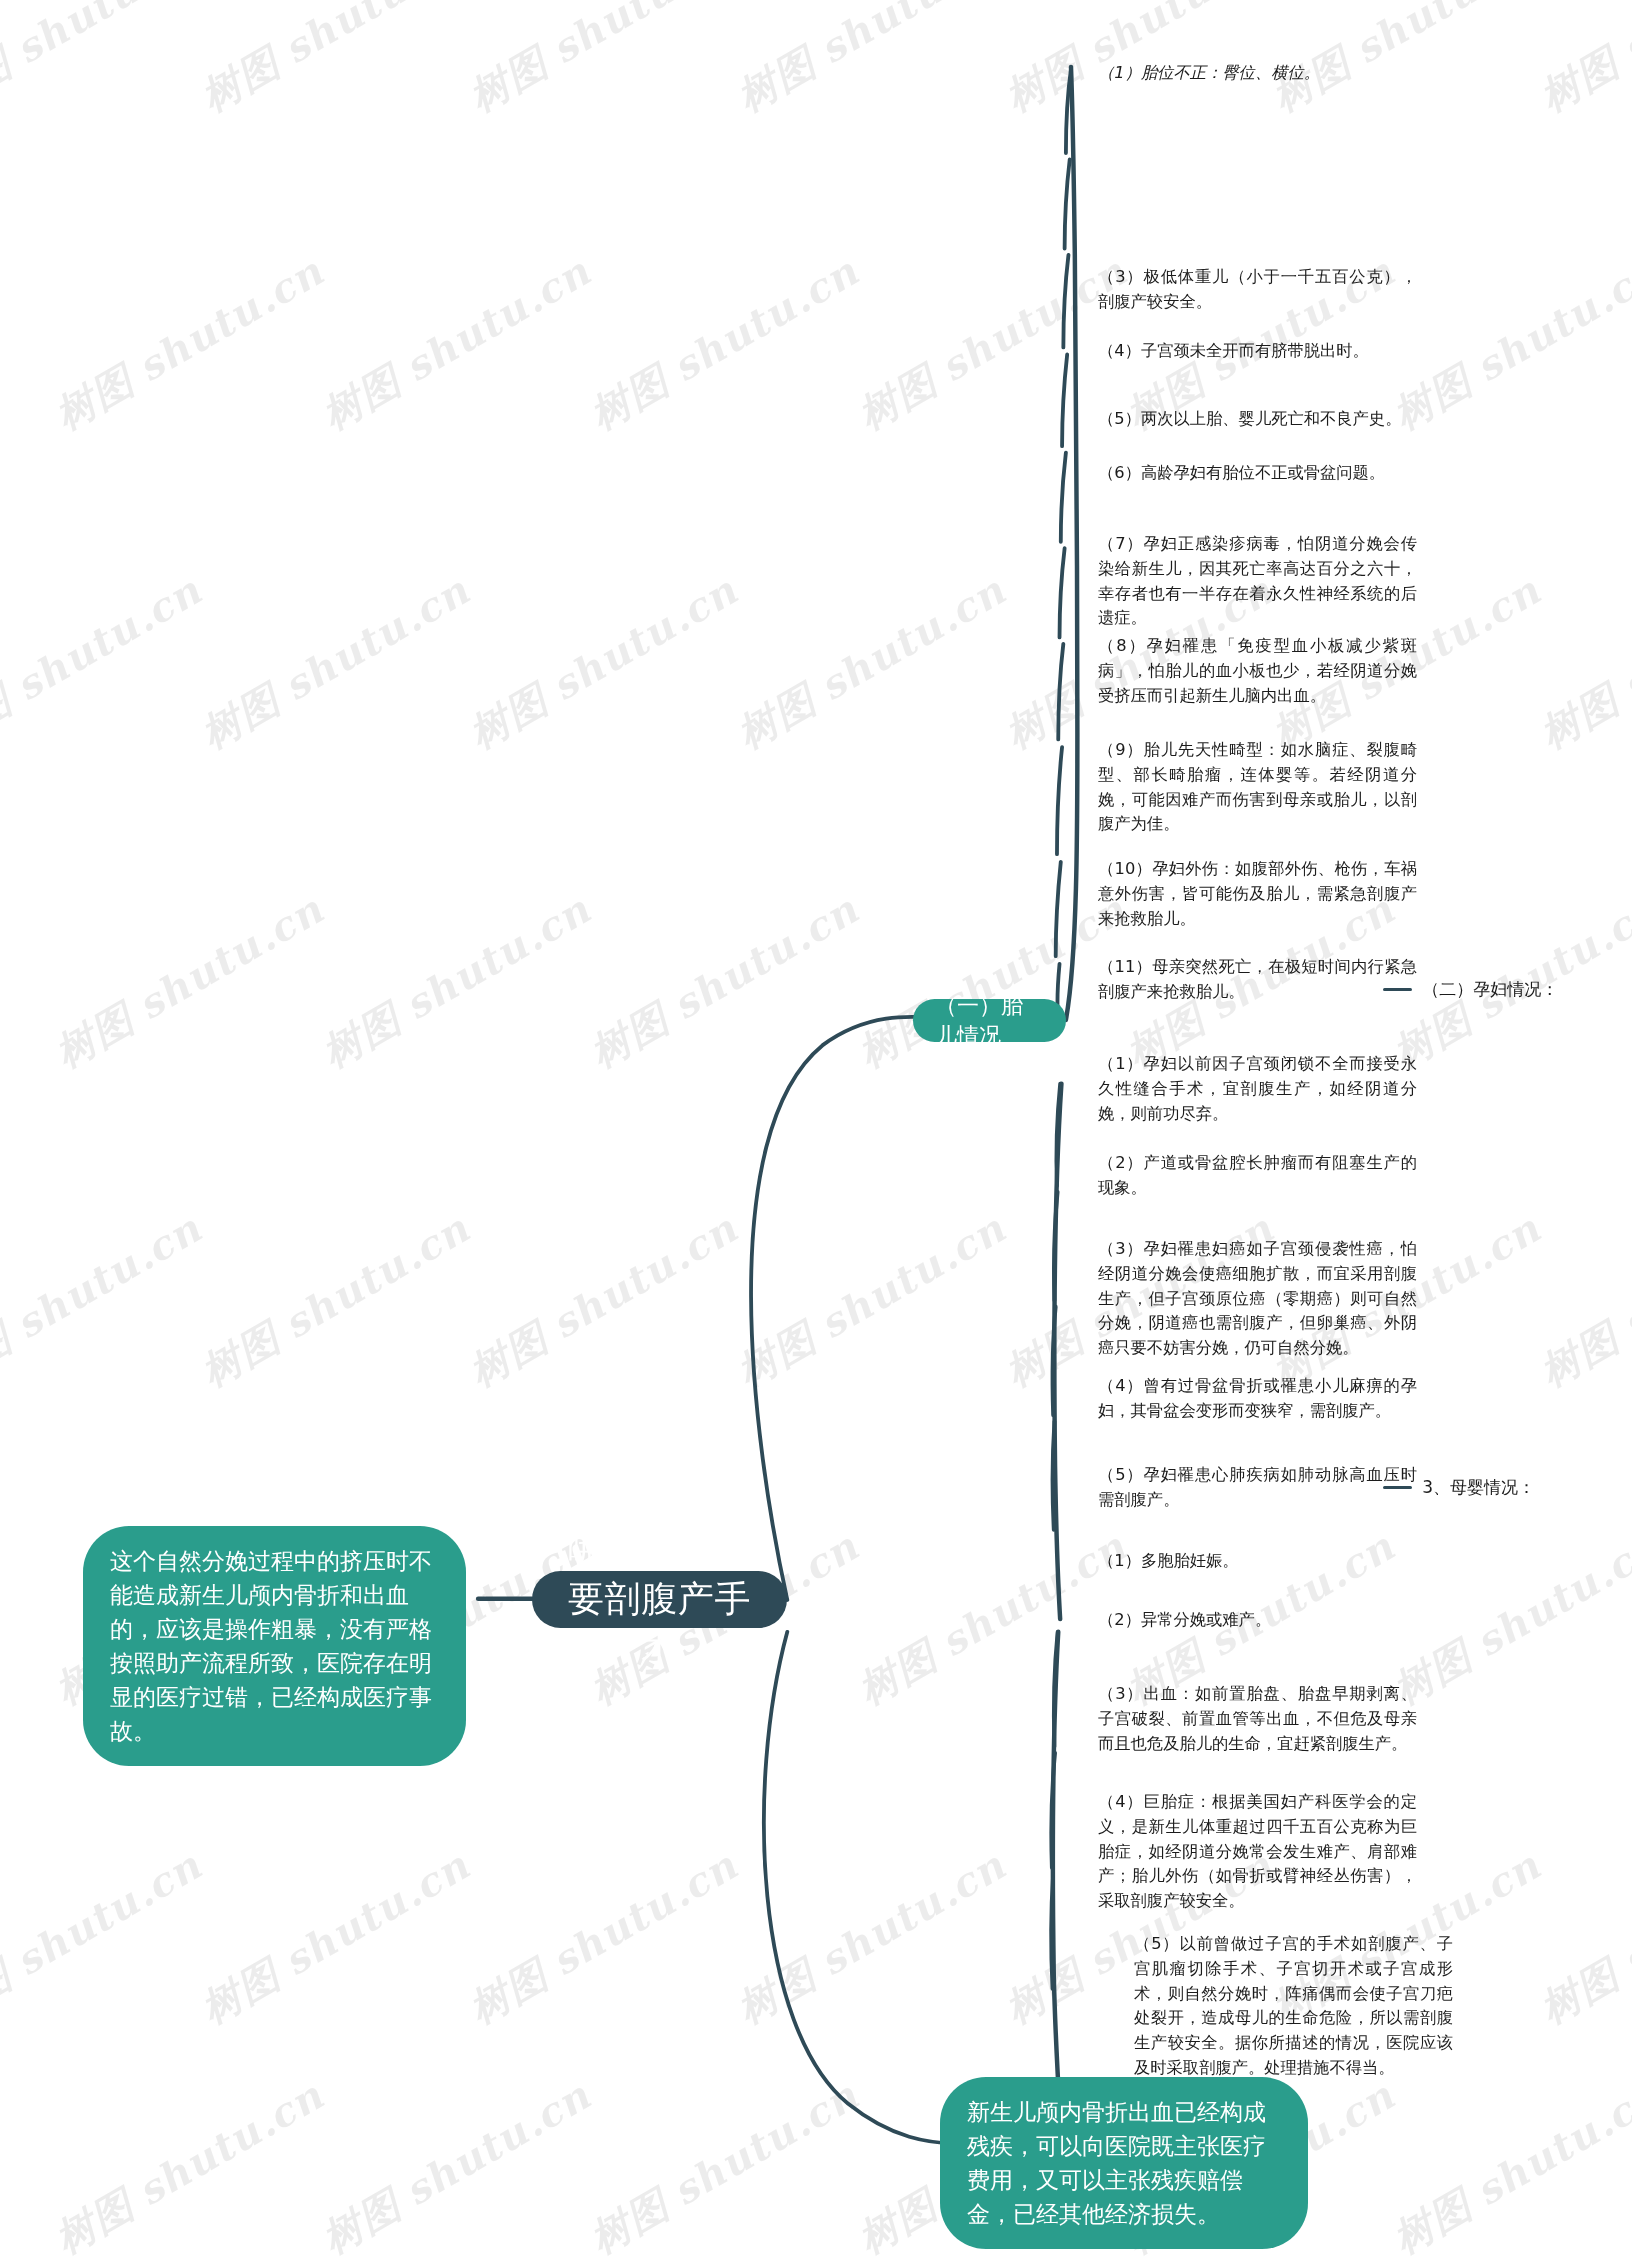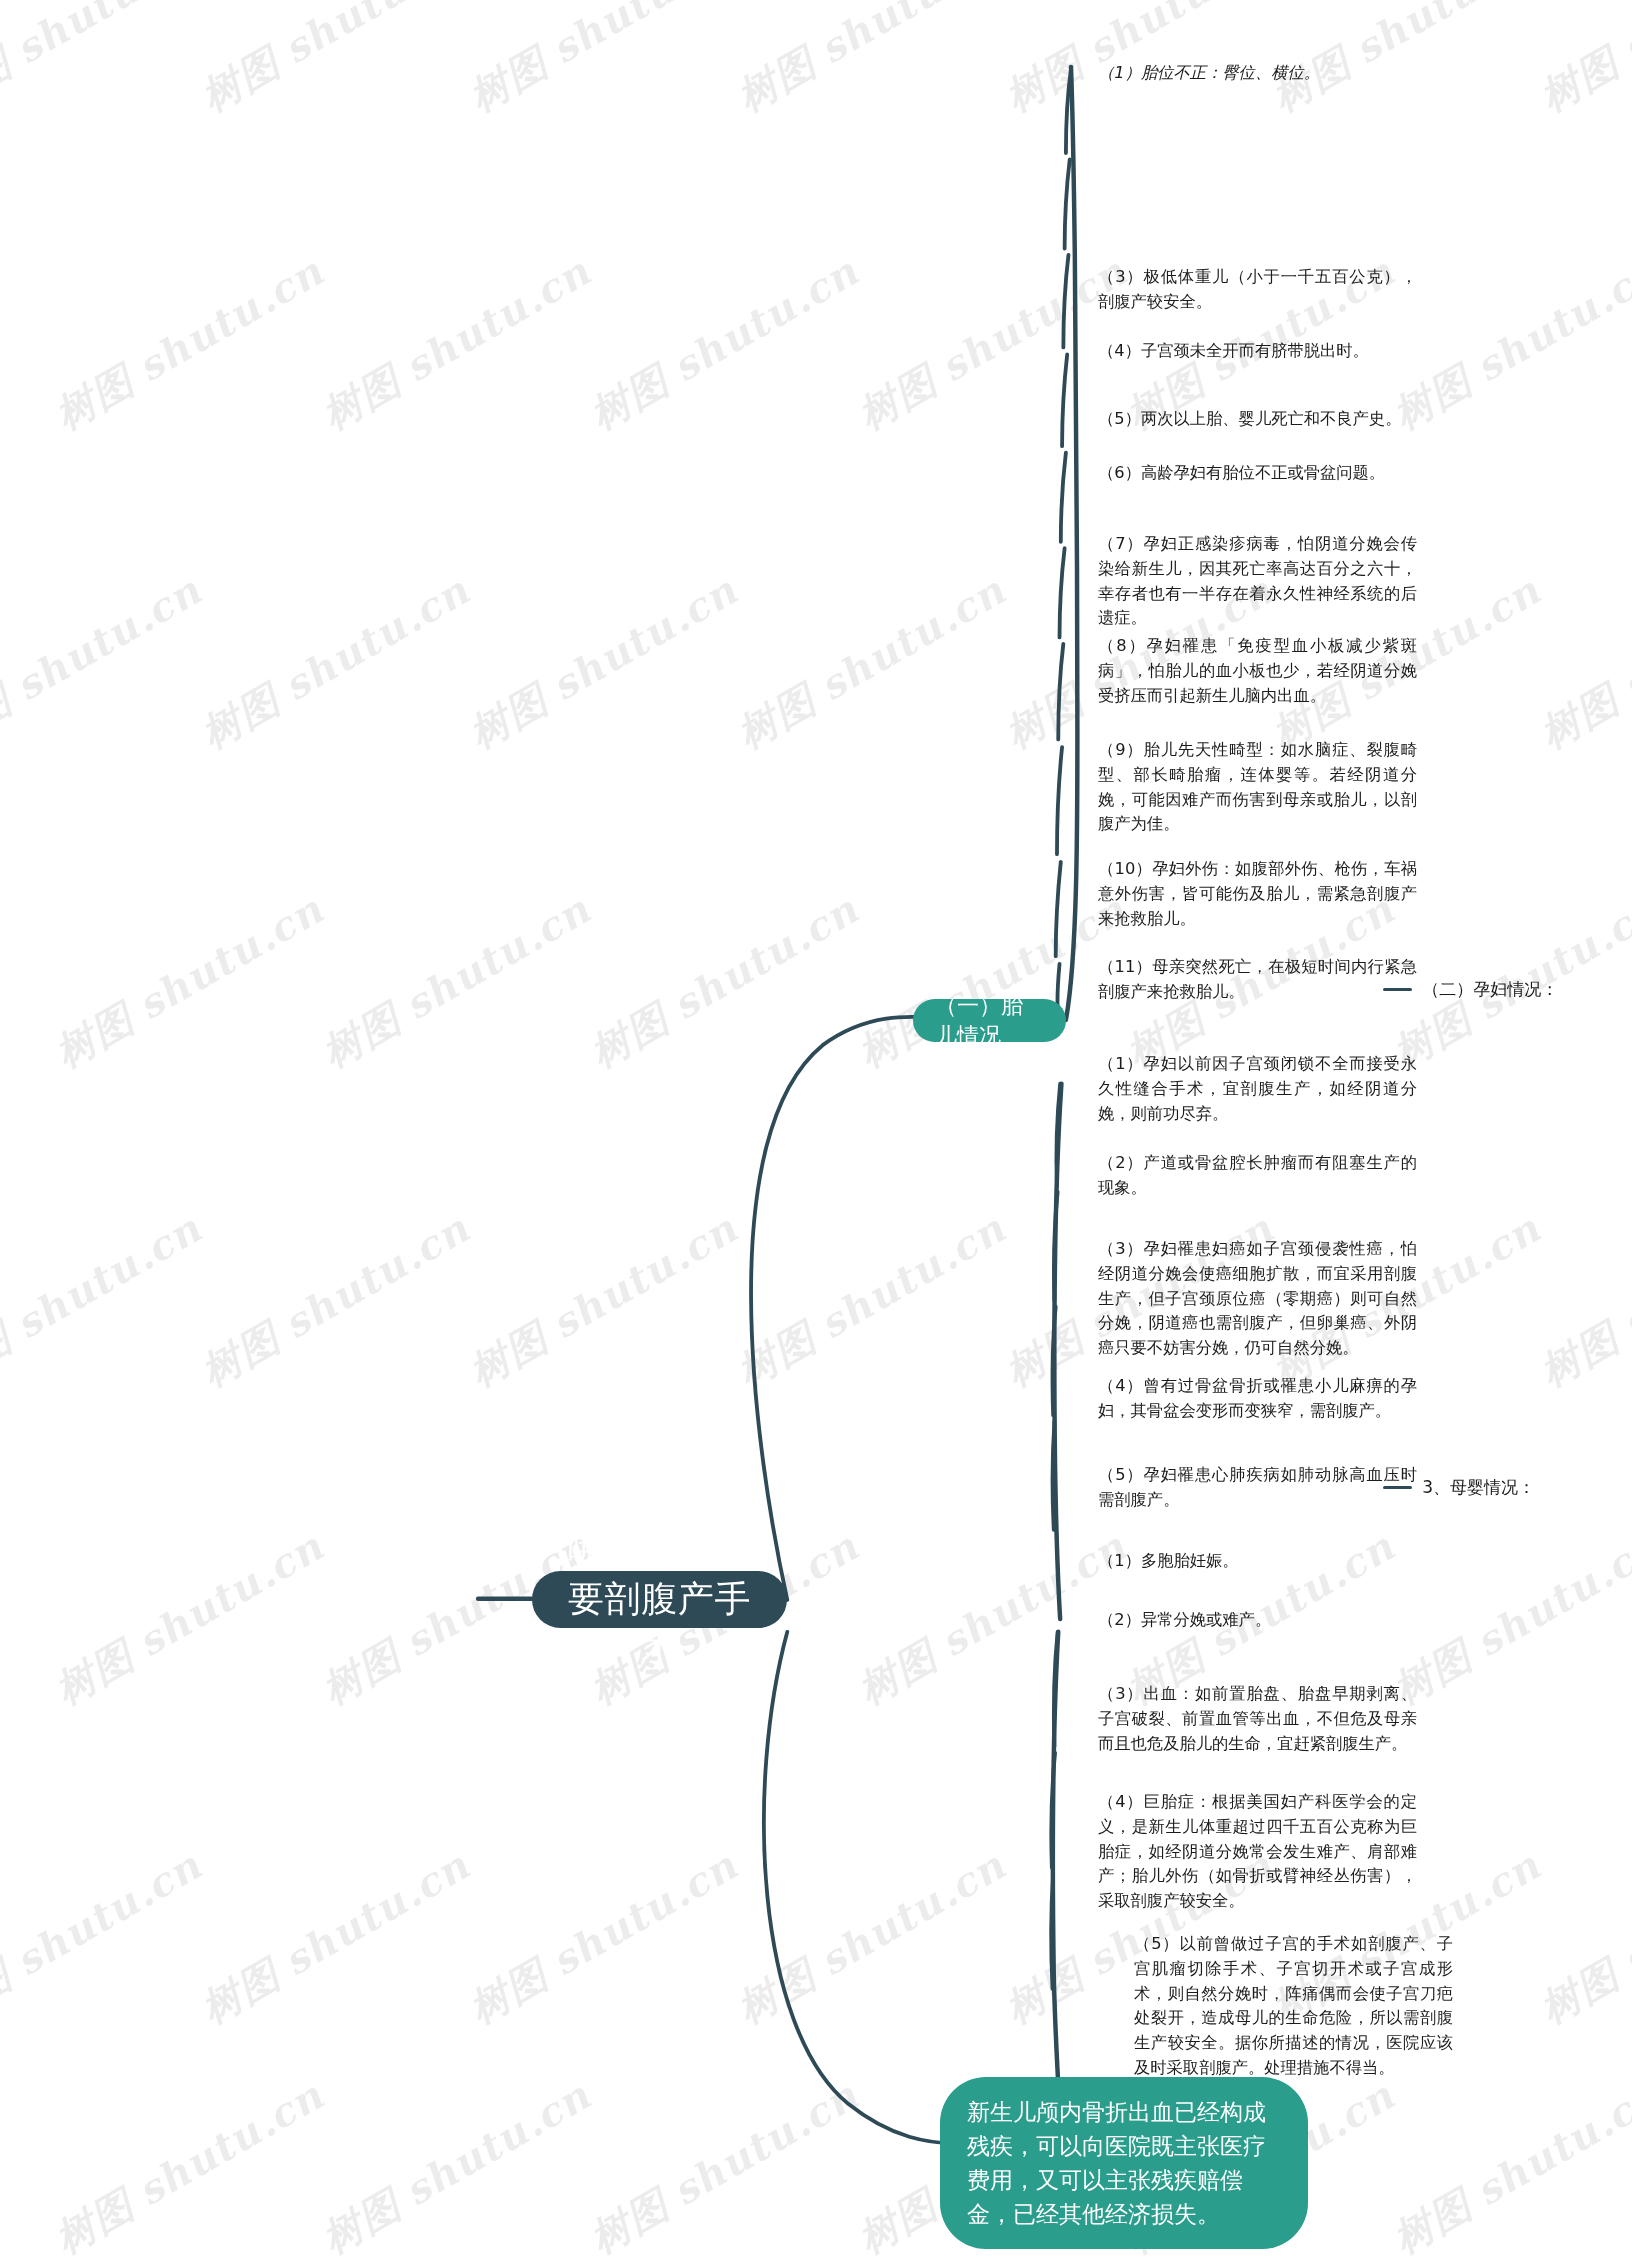--- a/index.html
+++ b/index.html
@@ -195,20 +195,23 @@
       <path d="M 1659 2560 C 1653 2620 1652 2680 1654 2740" stroke-width="6"></path>
       <path d="M 1655 2750 C 1649 2810 1648 2870 1650 2930" stroke-width="6"></path>
       <path d="M 1652 2940 C 1648 3000 1648 3060 1651 3120" stroke-width="6"></path>
     </g>
   </svg>
 
   <div class="node node-root" id="root-node" style="left:532px;top:1571px;width:255px;height:57px;">
     <span>哪些情况需要剖腹产手术</span>
   </div>
 
+  <div class="node node-green" style="left:83px;top:1526px;width:383px;">
+    <span>这个自然分娩过程中的挤压时不能造成新生儿颅内骨折和出血的，应该是操作粗暴，没有严格按照助产流程所致，医院存在明显的医疗过错，已经构成医疗事故。</span>
+  </div>
 
   <div class="node node-green" style="left:940px;top:2077px;width:368px;">
     <span>新生儿颅内骨折出血已经构成残疾，可以向医院既主张医疗费用，又可以主张残疾赔偿金，已经其他经济损失。</span>
   </div>
 
   <div class="node node-branch" style="left:913px;top:999px;width:153px;height:43px;justify-content:center;">
     <span>（一）胎儿情况</span>
   </div>
 
   <div class="grp" style="left:1383px;top:978px;">

